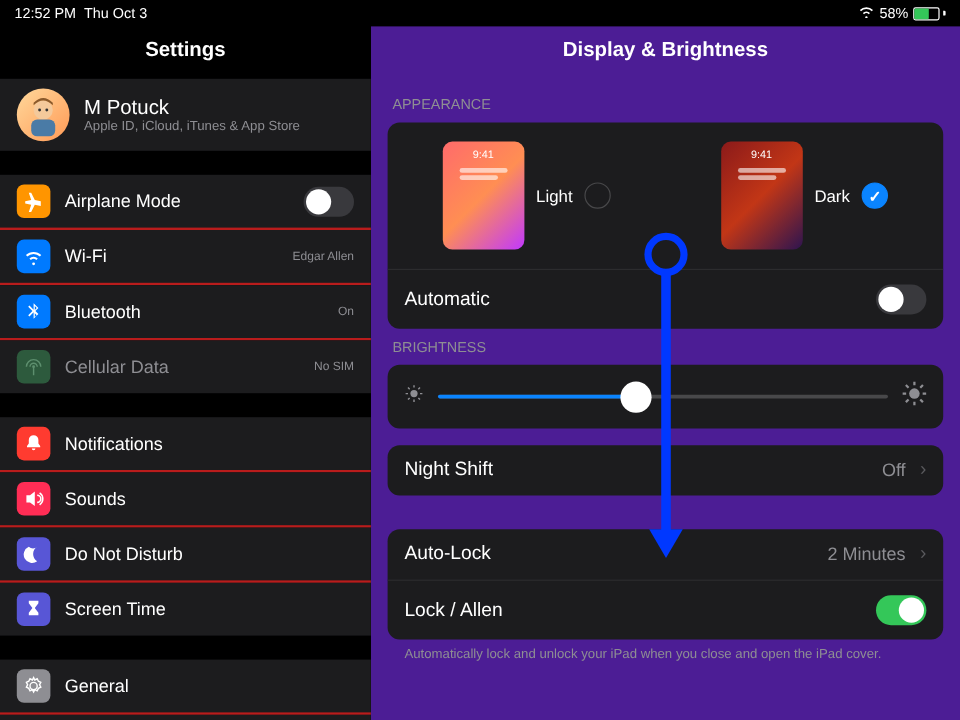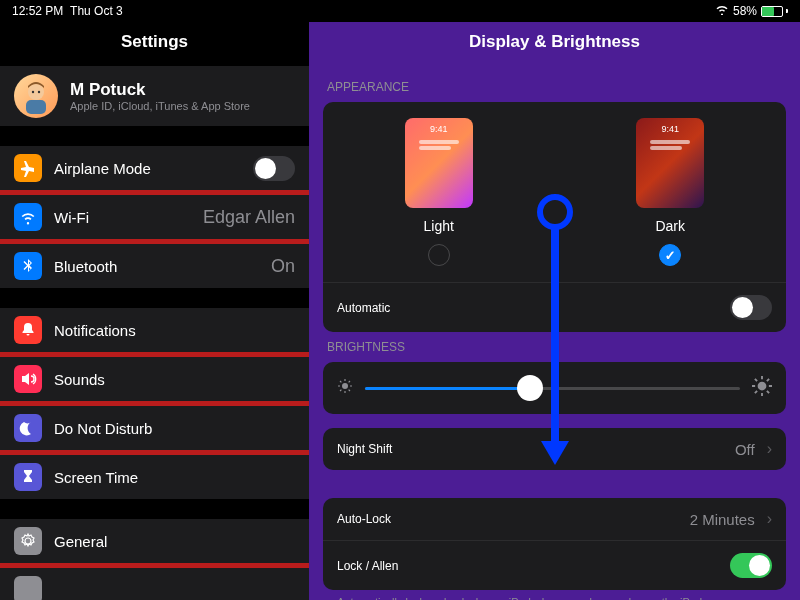--- a/index.html
+++ b/index.html
@@ -10,54 +10,54 @@
 .battery-body{width:22px;height:11px;border:1px solid #fff;border-radius:2px;position:relative;display:flex;align-items:center}
 .battery-fill{width:58%;height:100%;background:#34c759;border-radius:1px}
 .battery-tip{width:2px;height:4px;background:#fff;border-radius:0 1px 1px 0}
 .container{display:flex;height:calc(100% - 22px)}
 .sidebar{width:309px;background:#000;overflow-y:auto}
 .sidebar-title{text-align:center;font-size:17px;font-weight:600;padding:10px 0 14px}
 .profile{display:flex;align-items:center;padding:8px 14px;background:#1c1c1e;gap:12px}
 .avatar{width:44px;height:44px;border-radius:50%;background:linear-gradient(135deg,#ffd89b,#ff9a56);display:flex;align-items:center;justify-content:center;overflow:hidden}
 .avatar svg{width:36px;height:36px}
 .profile-text{flex:1}
-.profile-name{font-size:17px;font-weight:700}
+.profile-name{font-size:17px;font-weight:400}
 .profile-sub{font-size:11px;color:#8e8e93}
 .group{margin-top:20px}
-.row{display:flex;align-items:center;padding:8px 14px;background:#1c1c1e;border-bottom:5px solid #b91c1c;gap:12px;min-height:44px}
+.row{display:flex;align-items:center;padding:8px 14px;background:#1c1c1e;border-bottom:2px solid #b91c1c;gap:12px;min-height:44px}
 .row:last-child{border-bottom:none}
 .icon-box{width:28px;height:28px;border-radius:6px;display:flex;align-items:center;justify-content:center;flex-shrink:0}
 .icon-box svg{width:18px;height:18px}
 .row-label{flex:1;font-size:15px}
-.row-value{font-size:18px;color:#8e8e93}
+.row-value{font-size:10px;color:#8e8e93}
 .row.dim .row-label,.row.dim .row-value{color:#8e8e93}
 .toggle{width:42px;height:25px;background:#39393d;border-radius:13px;position:relative}
 .toggle.on{background:#34c759}
 .toggle-knob{width:21px;height:21px;background:#fff;border-radius:50%;position:absolute;top:2px;left:2px;transition:.2s}
 .toggle.on .toggle-knob{left:19px}
 .detail{flex:1;background:#4c1d95;overflow-y:auto;padding:0 14px}
 .detail-title{text-align:center;font-size:17px;font-weight:600;padding:10px 0 20px}
 .section-label{font-size:12px;color:#8e8e93;padding:8px 4px;text-transform:uppercase}
 .card{background:#1c1c1e;border-radius:10px;overflow:hidden}
 .appearance{display:flex;justify-content:space-around;padding:16px 0}
-.theme-opt{display:flex;flex-direction:column;align-items:center;gap:10px}
+.theme-opt{display:flex;align-items:center;gap:10px}
 .theme-preview{width:68px;height:90px;border-radius:8px;overflow:hidden;position:relative}
 .theme-preview.light{background:linear-gradient(135deg,#ff6b6b,#ff8e53,#c038ff)}
 .theme-preview.dark{background:linear-gradient(135deg,#8b1a1a,#c23616,#2d1450)}
 .theme-time{position:absolute;top:6px;width:100%;text-align:center;font-size:9px;color:#fff}
 .theme-lines{position:absolute;top:20px;left:50%;transform:translateX(-50%);width:40px}
 .theme-lines div{height:4px;background:rgba(255,255,255,.6);border-radius:2px;margin:2px 0}
 .theme-lines div:nth-child(2){width:80%}
 .theme-label{font-size:14px}
 .radio{width:22px;height:22px;border-radius:50%;border:1.5px solid #48484a}
 .radio.checked{background:#0a84ff;border-color:#0a84ff;display:flex;align-items:center;justify-content:center}
 .radio.checked::after{content:"✓";font-size:13px;color:#fff;font-weight:700}
 .drow{display:flex;align-items:center;padding:12px 14px;border-top:1px solid #2c2c2e;gap:12px}
 .drow:first-child{border-top:none}
-.drow-label{flex:1;font-size:12px}
+.drow-label{flex:1;font-size:16px}
 .drow-value{font-size:15px;color:#8e8e93}
 .chev{color:#5a5a5e;font-size:16px}
 .slider-row{display:flex;align-items:center;padding:14px;gap:12px}
 .slider{flex:1;height:3px;background:#48484a;border-radius:2px;position:relative}
 .slider-fill{position:absolute;left:0;top:0;height:100%;width:44%;background:#0a84ff;border-radius:2px}
 .slider-thumb{position:absolute;left:44%;top:50%;transform:translate(-50%,-50%);width:26px;height:26px;background:#fff;border-radius:50%}
 .helper{font-size:11px;color:#8e8e93;padding:6px 14px 14px}
 .annotation{position:absolute;left:538px;top:195px;pointer-events:none;z-index:100}
 .annotation svg{overflow:visible}
 </style>
@@ -124,20 +124,31 @@
         </div>
         <div class="row">
           <div class="icon-box" style="background: rgb(0, 122, 255);">
             <svg viewBox="0 0 18 18">
               <path d="M9 2v5.5L5.5 4 4.5 5 8 8.5 4.5 12l1 1L9 9.5V15l4-4-2.5-2.5L13 6zM10 4.4l1.6 1.6L10 7.6zM10 10.4l1.6 1.6L10 13.6z" fill="#fff"></path>
             </svg>
           </div>
           <div class="row-label">Bluetooth</div>
           <div class="row-value">On</div>
         </div>
+        <div class="row dim">
+          <div class="icon-box" style="background: rgb(45, 90, 61);">
+            <svg viewBox="0 0 18 18">
+              <path d="M9 3a6 6 0 016 6M9 3a6 6 0 00-6 6M9 6a3 3 0 013 3M9 6a3 3 0 00-3 3" stroke="#5d8f6e" stroke-width="1.2" fill="none"></path>
+              <circle cx="9" cy="9" r="1.2" fill="#5d8f6e"></circle>
+              <line x1="9" y1="10" x2="9" y2="16" stroke="#5d8f6e" stroke-width="1.2"></line>
+            </svg>
+          </div>
+          <div class="row-label">Cellular Data</div>
+          <div class="row-value">No SIM</div>
+        </div>
       </div>
     <div class="group">
         <div class="row">
           <div class="icon-box" style="background: rgb(255, 59, 48);">
             <svg viewBox="0 0 18 18">
               <path d="M9 2a4 4 0 00-4 4v3l-1.5 2v1h11v-1L13 9V6a4 4 0 00-4-4zM7.5 13a1.5 1.5 0 003 0z" fill="#fff"></path>
             </svg>
           </div>
           <div class="row-label">Notifications</div>
         </div>

